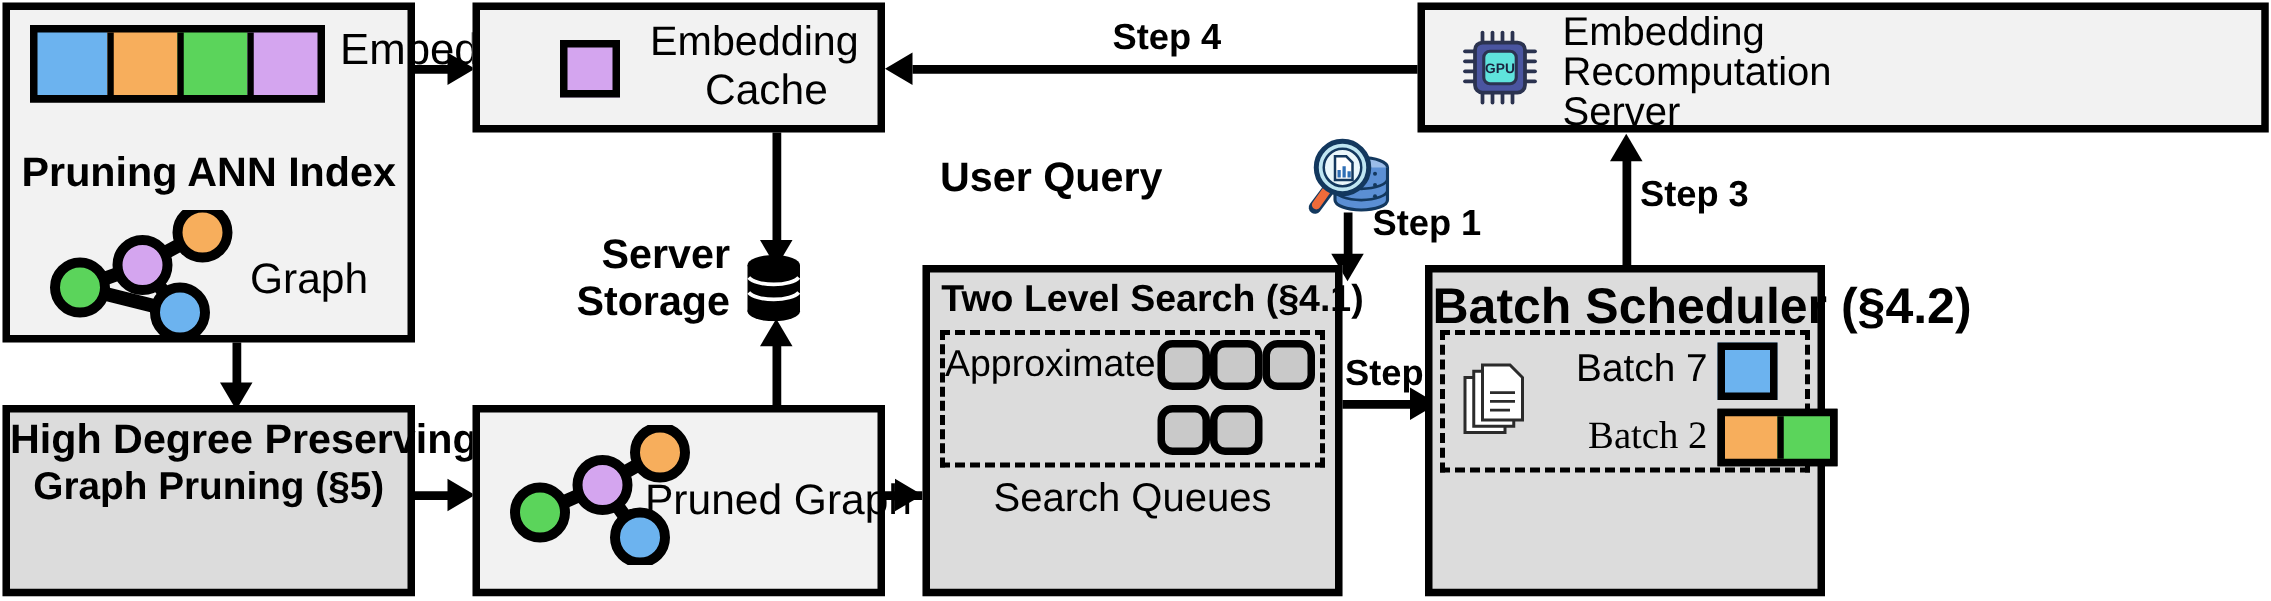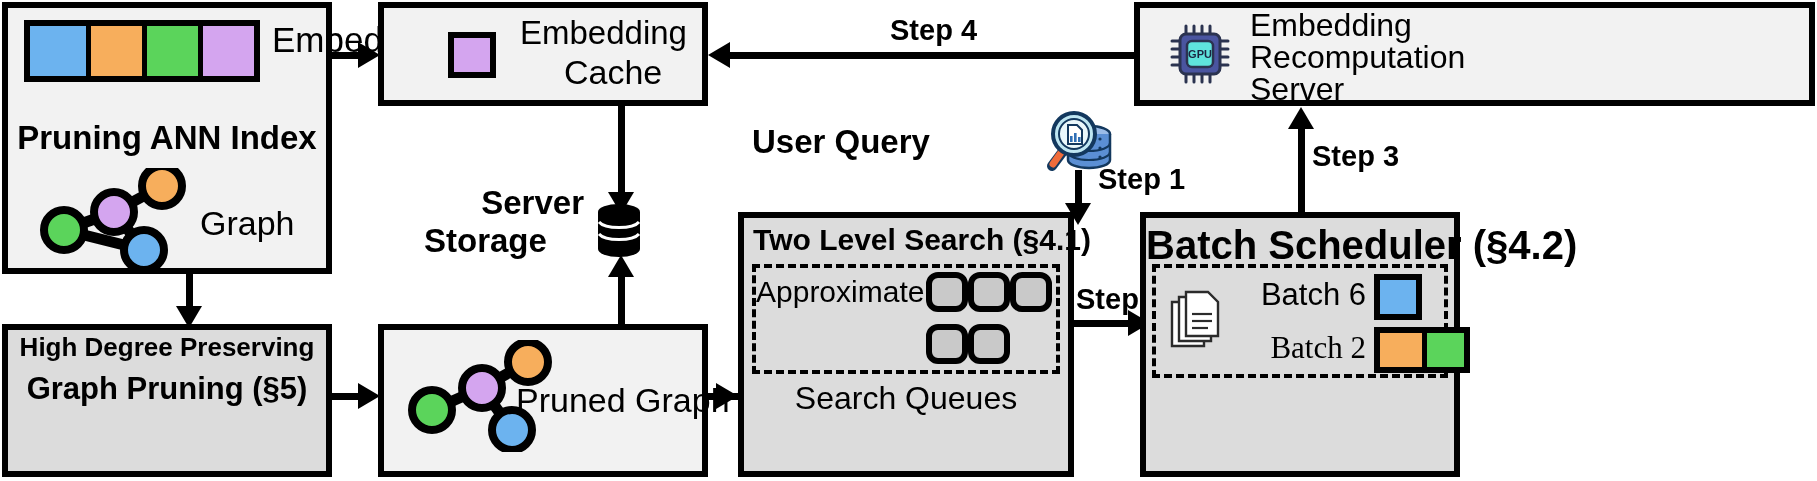--- a/index.html
+++ b/index.html
@@ -70,40 +70,40 @@
     <circle cx="106" cy="82" r="20" fill="#6cb3ef" stroke="#000" stroke-width="8"></circle>
   </svg>
 
   <div class="lbl" style="left:200px;top:204px;font-size:34px;">Graph</div>
 
   <div class="vbar" style="left:186px;top:274px;height:36px;"></div>
   <div class="ar-d" style="left:176px;top:306px;"></div>
 
   <div class="box gray" style="left:2px;top:324px;width:330px;height:153px;">
   </div>
-  <div class="lbl b c" style="left:8px;top:333px;width:318px;font-size:26px;">High Degree Preserving</div>
+  <div class="lbl b c" style="left:8px;top:333px;width:318px;font-size:33px;">High Degree Preserving</div>
   <div class="lbl b c" style="left:8px;top:372px;width:318px;font-size:31px;">Graph Pruning (§5)</div>
 
   <div class="hbar" style="left:332px;top:393px;width:34px;"></div>
   <div class="ar-r" style="left:358px;top:383px;"></div>
 
   <div class="hbar" style="left:332px;top:52px;width:34px;"></div>
   <div class="ar-r" style="left:358px;top:42px;"></div>
 
   <div class="box" style="left:378px;top:2px;width:330px;height:104px;">
   </div>
   <div class="sqbox" style="left:448px;top:32px;width:48px;height:46px;background:#d4a5ef;"></div>
   <div class="lbl" style="left:520px;top:15px;font-size:33px;">Embedding</div>
   <div class="lbl" style="left:520px;top:53px;font-size:34px;margin-left:44px;">Cache</div>
 
   <div class="vbar" style="left:618px;top:106px;height:92px;"></div>
   <div class="ar-d" style="left:608px;top:192px;"></div>
 
   <div class="lbl b" style="left:424px;top:185px;width:160px;font-size:33px;text-align:right;">Server</div>
-  <div class="lbl b" style="left:424px;top:223px;width:160px;font-size:33px;">Storage</div>
+  <div class="lbl b" style="left:424px;top:223px;width:160px;font-size:33px;text-align:right;">Storage</div>
 
   <svg class="db" style="left:596px;top:203px;" width="46" height="54" viewBox="0 0 46 54">
     <g fill="#000">
       <ellipse cx="23" cy="9" rx="21" ry="8"></ellipse>
       <rect x="2" y="9" width="42" height="37"></rect>
       <ellipse cx="23" cy="46" rx="21" ry="8"></ellipse>
     </g>
     <g stroke="#fff" stroke-width="3" fill="none">
       <path d="M3 19 A21 8 0 0 0 43 19"></path>
       <path d="M3 31 A21 8 0 0 0 43 31"></path>
@@ -193,21 +193,21 @@
       <path d="M11 7 h22 l10 10 v34 H11 z"></path>
       <path d="M18 2 h22 l10 10 v34 H18 z"></path>
     </g>
     <g stroke="#2b2b2b" stroke-width="2.2">
       <line x1="24" y1="24" x2="44" y2="24"></line>
       <line x1="24" y1="31" x2="44" y2="31"></line>
       <line x1="24" y1="38" x2="40" y2="38"></line>
     </g>
   </svg>
 
-  <div class="lbl r" style="left:1216px;top:278px;width:150px;font-size:31px;">Batch 6</div>
+  <div class="lbl r" style="left:1216px;top:278px;width:150px;font-size:31px;">Batch 7</div>
   <div class="sqbox" style="left:1374px;top:274px;width:48px;height:46px;background:#6cb3ef;"></div>
 
   <div class="lbl r" style="left:1216px;top:331px;width:150px;font-size:31px;font-family:Liberation Serif, serif;">Batch 2</div>
   <div class="chipstrip" style="left:1374px;top:327px;">
     <div class="chip" style="width:42px;height:34px;background:#f7ae5c;"></div>
     <div class="chip" style="width:42px;height:34px;background:#5bd45b;"></div>
   </div>
 
 
   <div class="vbar" style="left:1298px;top:125px;height:88px;"></div>

